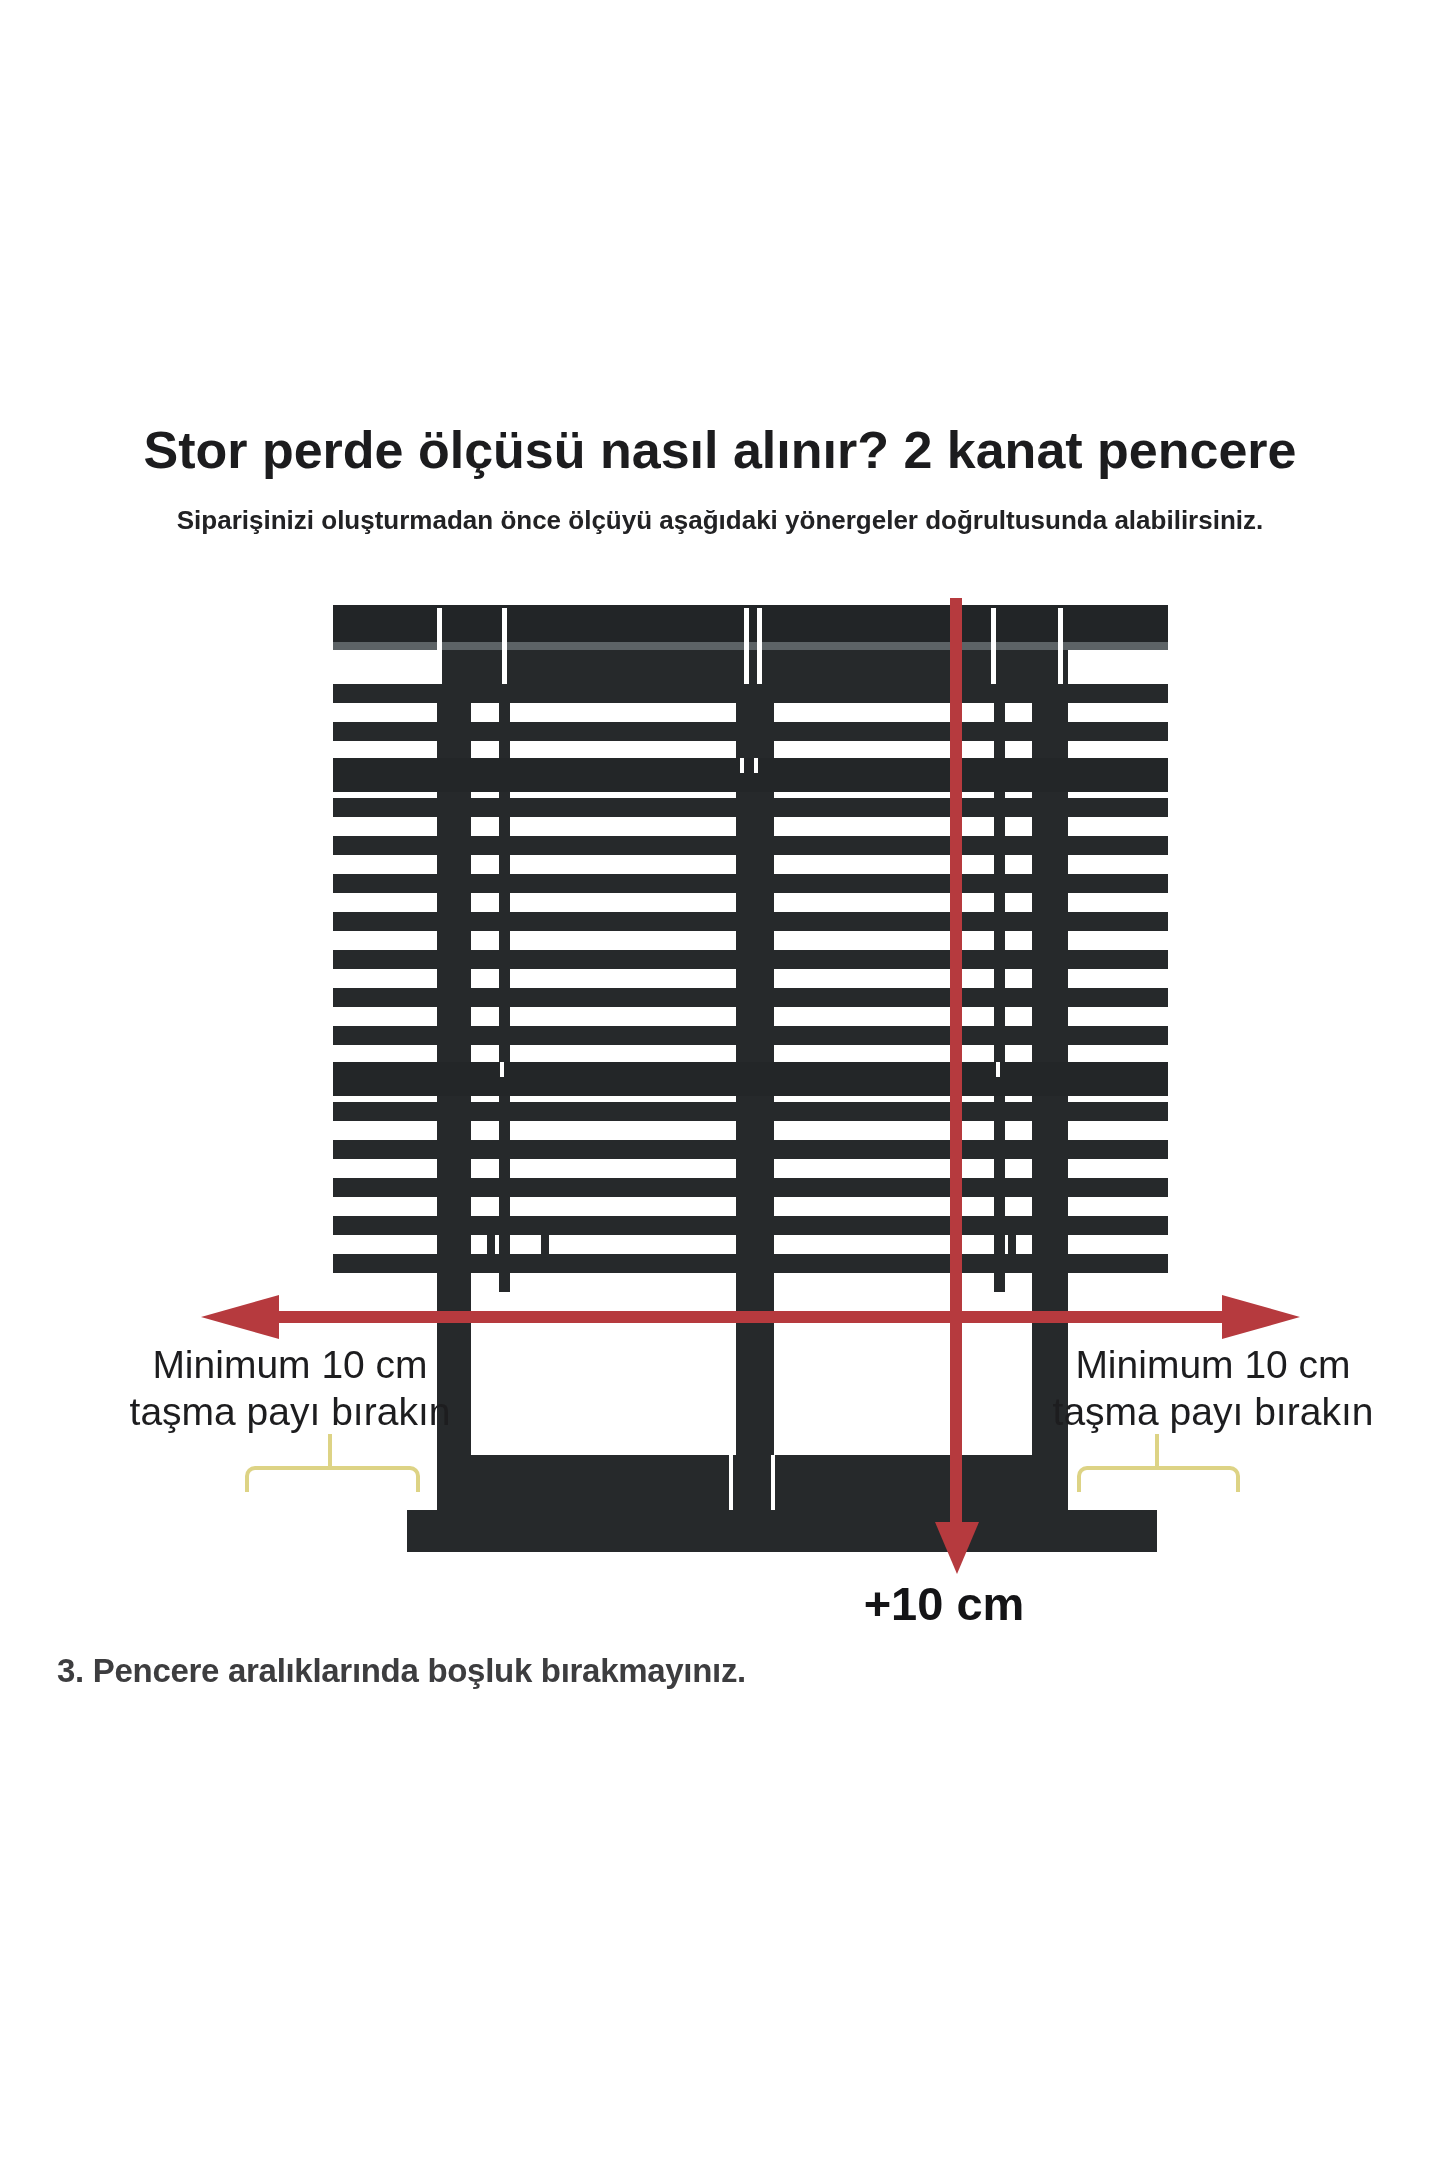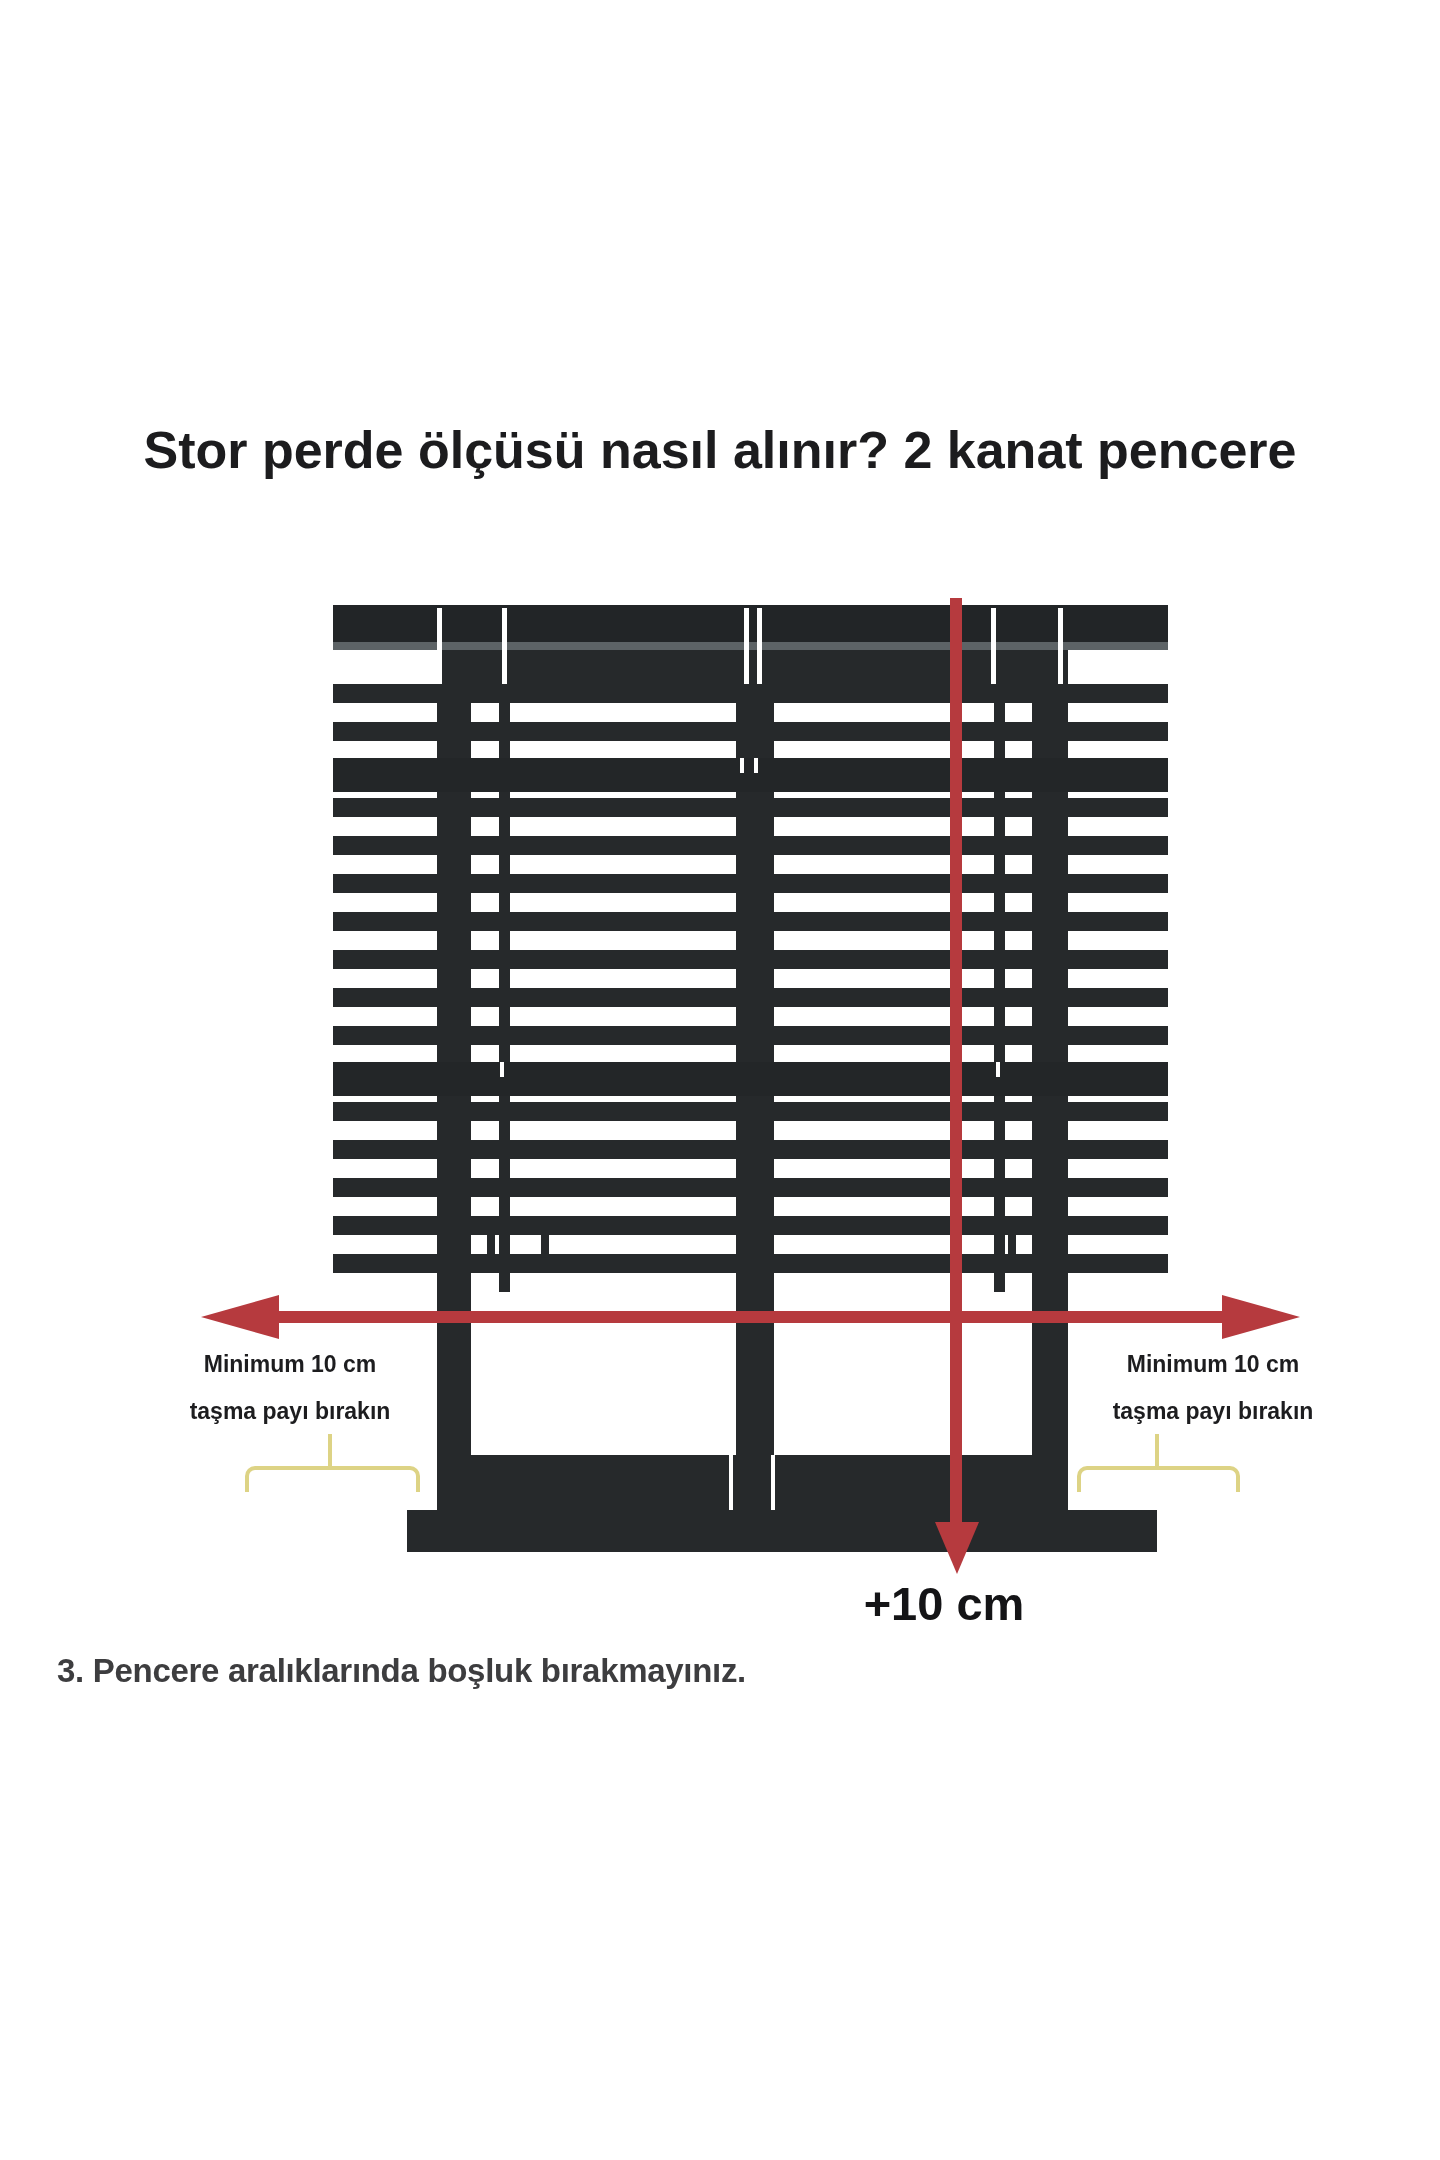--- a/index.html
+++ b/index.html
@@ -68,21 +68,21 @@
   }
   .arrow-v-shaft{position:absolute;z-index:5;left:950px;top:598px;width:12px;height:932px;background:#b63a3e;}
   .arrow-v-head{
     position:absolute;z-index:5;left:935px;top:1522px;width:0;height:0;
     border-left:22px solid transparent;border-right:22px solid transparent;border-top:52px solid #b63a3e;
   }
   
   .side-label{
     position:absolute;z-index:6;top:1341px;
     text-align:center;transform:translateX(-50%);
-    font-size:23px;font-weight:700;line-height:47px;color:#1d1d1f;white-space:nowrap;
+    font-size:39px;font-weight:400;line-height:47px;color:#1d1d1f;white-space:nowrap;
   }
   .side-label-left{left:290px;}
   .side-label-right{left:1213px;}
   
   .brace-stem{position:absolute;z-index:6;top:1434px;width:4px;height:32px;background:#ddd385;}
   .brace-bridge{
     position:absolute;z-index:6;top:1466px;height:22px;
     border:4px solid #ddd385;border-bottom:none;border-radius:10px 10px 0 0;
   }
   .brace-stem-left{left:328px;}
@@ -101,20 +101,21 @@
   }
   .instr-line{white-space:nowrap;}
   .hl{color:#d7a977;}
 </style>
 </head>
 <body>
 
 <div class="page">
 
   <div class="title">Stor perde ölçüsü nasıl alınır? 2 kanat pencere</div>
+  <div class="subtitle">Siparişinizi oluşturmadan önce ölçüyü aşağıdaki yönergeler doğrultusunda alabilirsiniz.</div>
 
   <div class="diagram">
 
     <div class="post post-left"></div>
     <div class="post post-thin-l"></div>
     <div class="post post-center"></div>
     <div class="post post-thin-r"></div>
     <div class="post post-right"></div>
     <div class="strip-block"></div>
 

